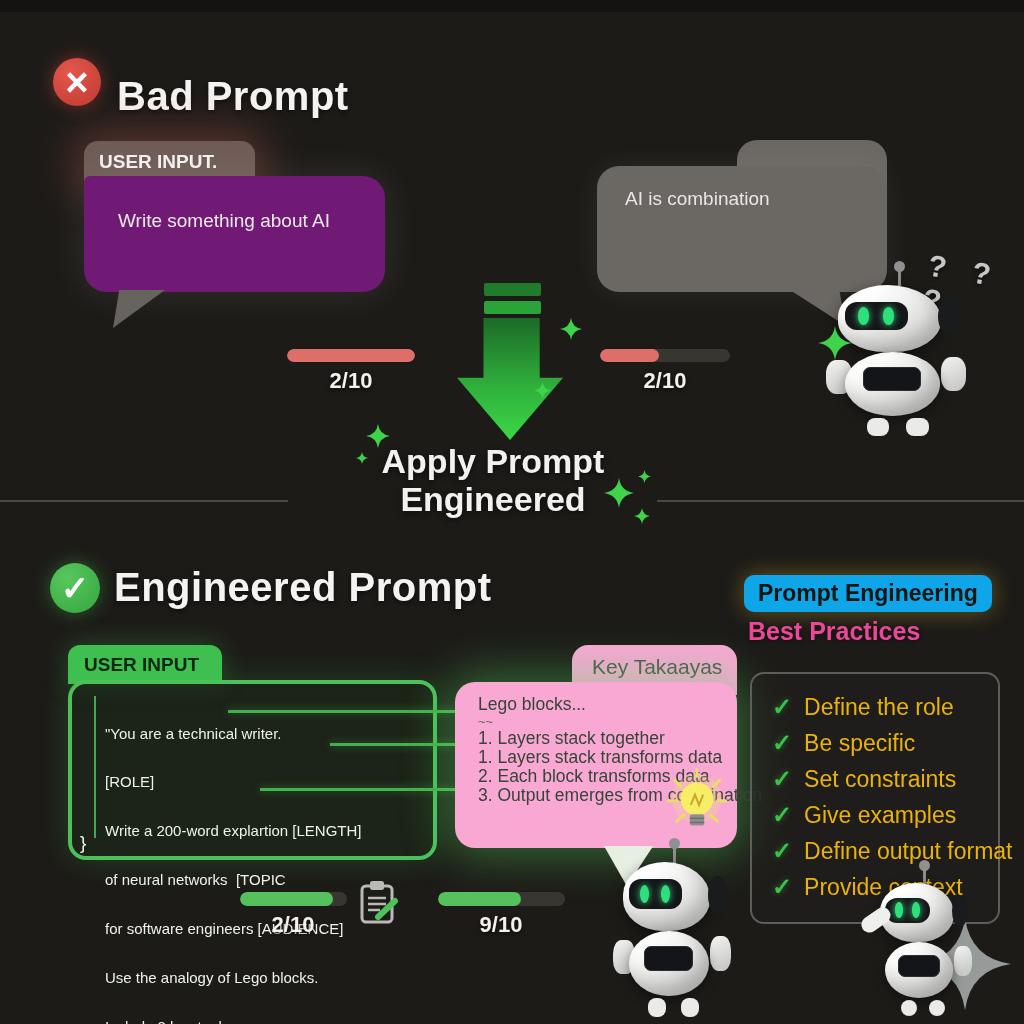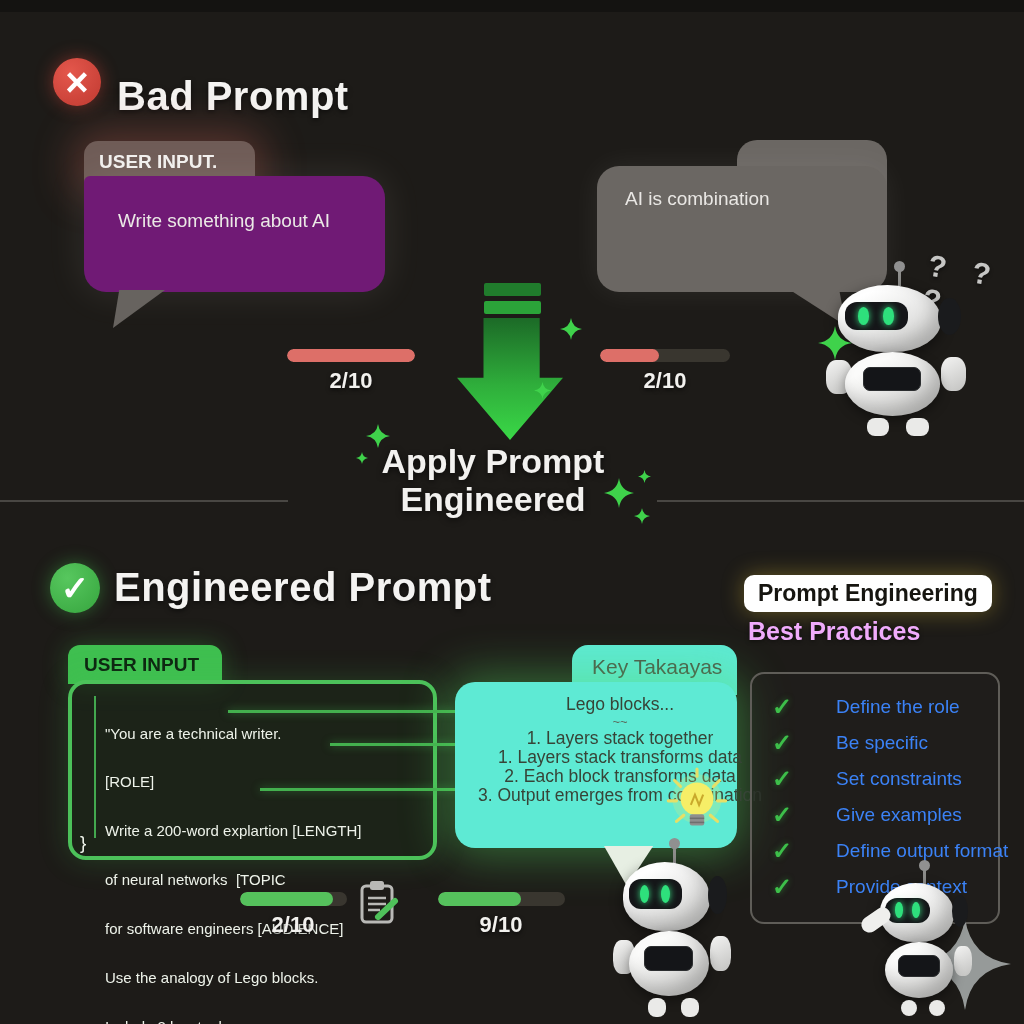--- a/index.html
+++ b/index.html
@@ -51,37 +51,37 @@
     font-size:19px;display:flex;align-items:center;padding-left:16px;
     box-shadow:0 0 26px rgba(70,200,80,.3);}
   .green-box{border:4px solid #4cc15a;border-radius:18px;background:rgba(28,42,26,.55);
     box-shadow:0 0 30px rgba(70,200,80,.22);}
   .prompt-lines{font-size:15px;line-height:16.3px;color:#eef3ea;white-space:pre;}
   .vline{width:2px;background:#43a84f;}
   .closing{font-size:19px;color:#eef3ea;}
   .connector{height:3px;background:#43b04e;box-shadow:0 0 8px rgba(67,176,78,.6);}
 
   
-  .key-bub{background:#5eead4;text-align:center;}
+  .key-bub{background:#f9a8d4;}
   .key-tab{border-radius:16px 16px 0 0;}
   .key-body{border-radius:20px;box-shadow:0 0 46px 8px rgba(84,214,96,.42);}
   .key-tag{font-size:21px;color:#4b584c;font-weight:normal;}
   .key-text{color:#374437;font-size:17.5px;line-height:19px;white-space:nowrap;}
   .key-squiggle{font-size:13px;line-height:15px;color:#5a6a5c;}
 
   
-  .yellow-badge{background:#ffffff;border-radius:10px;color:#161510;font-weight:bold;
+  .yellow-badge{background:#0ea5e9;border-radius:10px;color:#161510;font-weight:bold;
     font-size:23px;display:flex;align-items:center;padding:0 14px;
     box-shadow:0 0 22px rgba(242,207,58,.35);white-space:nowrap;}
-  .yellow-sub{color:#f0abfc;font-weight:bold;font-size:25px;text-shadow:0 1px 4px rgba(0,0,0,.5);}
+  .yellow-sub{color:#ec4899;font-weight:bold;font-size:25px;text-shadow:0 1px 4px rgba(0,0,0,.5);}
   .bp-panel{border:2px solid #5f5d58;border-radius:14px;background:rgba(36,34,31,.45);
     display:flex;flex-direction:column;padding:22px 0 0 20px;gap:14px;}
   .bp-row{display:flex;align-items:center;height:22px;gap:12px;}
   .bp-check{color:#3dbf4a;font-weight:bold;font-size:24px;text-shadow:0 0 6px rgba(60,200,70,.5);}
-  .bp-label{color:#3b82f6;font-size:19px;white-space:nowrap;margin-left:32px;}
+  .bp-label{color:#eab308;font-size:23px;white-space:nowrap;}
 
   
   .robot{position:absolute;}
   .robot>div{position:absolute;}
   .robot .antenna{left:47%;top:1%;width:3px;height:10%;background:#8d8d8b;}
   .robot .antenna::after{content:"";position:absolute;top:-9px;left:-4px;width:11px;height:11px;
     border-radius:50%;background:#909090;}
   .robot .head{left:4%;top:10%;width:74%;height:40%;border-radius:48% 52% 46% 46%;
     background:linear-gradient(150deg,#ffffff 20%,#c9c9c7);box-shadow:inset -8px -10px 16px rgba(0,0,0,.18),0 4px 14px rgba(0,0,0,.45);}
   .robot .ear{right:8%;top:18%;width:16%;height:22%;background:#1a1b1d;border-radius:50%;}

